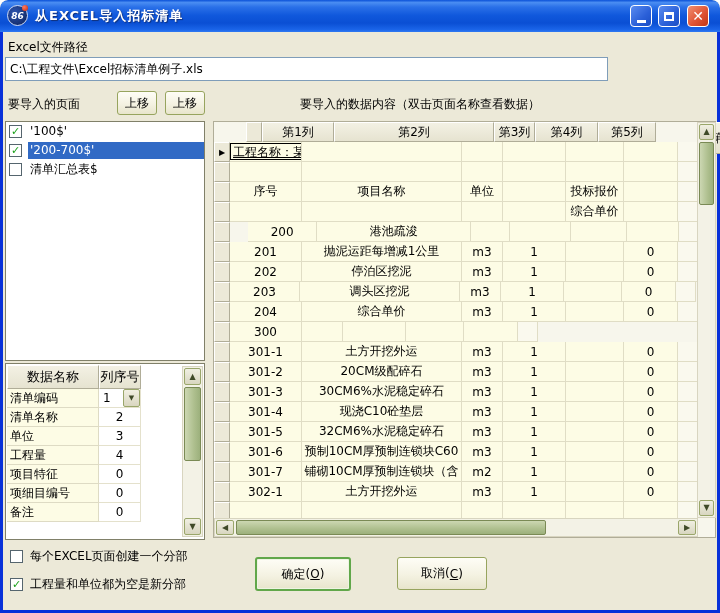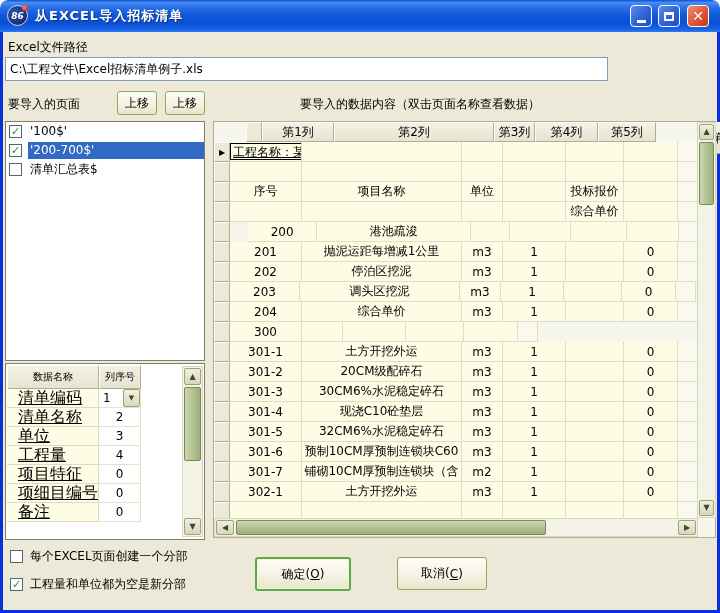--- a/index.html
+++ b/index.html
@@ -39,25 +39,25 @@
     border:1px solid #808069;overflow:hidden;}
   .pitem{display:flex;align-items:center;height:19px;padding-left:3px;font-size:12px;}
   .cb{width:13px;height:13px;min-width:13px;background:#fff;border:1px solid #55656e;display:flex;
     align-items:center;justify-content:center;font-size:11px;line-height:1;color:#1ba11b;font-weight:bold;}
   .plabel{margin-left:6px;flex:1;height:17px;line-height:17px;padding-left:2px;}
   .plabel.sel{background:#316ac5;color:#fff;}
   
   .maptable{position:absolute;left:5px;top:363px;width:200px;height:177px;background:#fff;
     border:1px solid #808069;overflow:hidden;}
   .mhead{position:absolute;top:1px;height:24px;display:flex;align-items:center;justify-content:center;
-    font-size:10px;background:linear-gradient(180deg,#f3f1e4,#e6e3d0);
+    font-size:13px;background:linear-gradient(180deg,#f3f1e4,#e6e3d0);
     border-top:1px solid #fff;border-left:1px solid #fff;border-right:1px solid #b0ad98;border-bottom:1px solid #b0ad98;}
   .mrow{position:absolute;left:1px;height:19px;display:flex;}
   .mname{width:92px;background:#fdfce5;border-right:1px solid #dedbc4;border-bottom:1px solid #dedbc4;
-    font-size:16px;display:flex;align-items:center;padding-left:11px;text-decoration:underline;}
+    font-size:12px;display:flex;align-items:center;padding-left:3px;}
   .mval{width:42px;background:#fff;border-right:1px solid #e4e1cc;border-bottom:1px solid #e4e1cc;
     font-size:12px;display:flex;align-items:center;justify-content:center;position:relative;}
   .mval .vtext{flex:0 0 auto;}
   .ddbtn{position:absolute;right:0;top:0;width:17px;height:18px;font-size:7px;color:#3f4a28;
     background:linear-gradient(180deg,#f2f0e2,#d9d6c0);border:1px solid #9aa66a;border-radius:2px;
     display:flex;align-items:center;justify-content:center;}
   
   .sb{position:absolute;background:#f3f2e6;border:1px solid #d8d5c0;}
   .sbtn{position:absolute;background:linear-gradient(180deg,#f0efe2,#d8d6c0);border:1px solid #9aa66a;
     border-radius:2px;color:#3f4a28;display:flex;align-items:center;justify-content:center;font-size:8px;line-height:1;}

